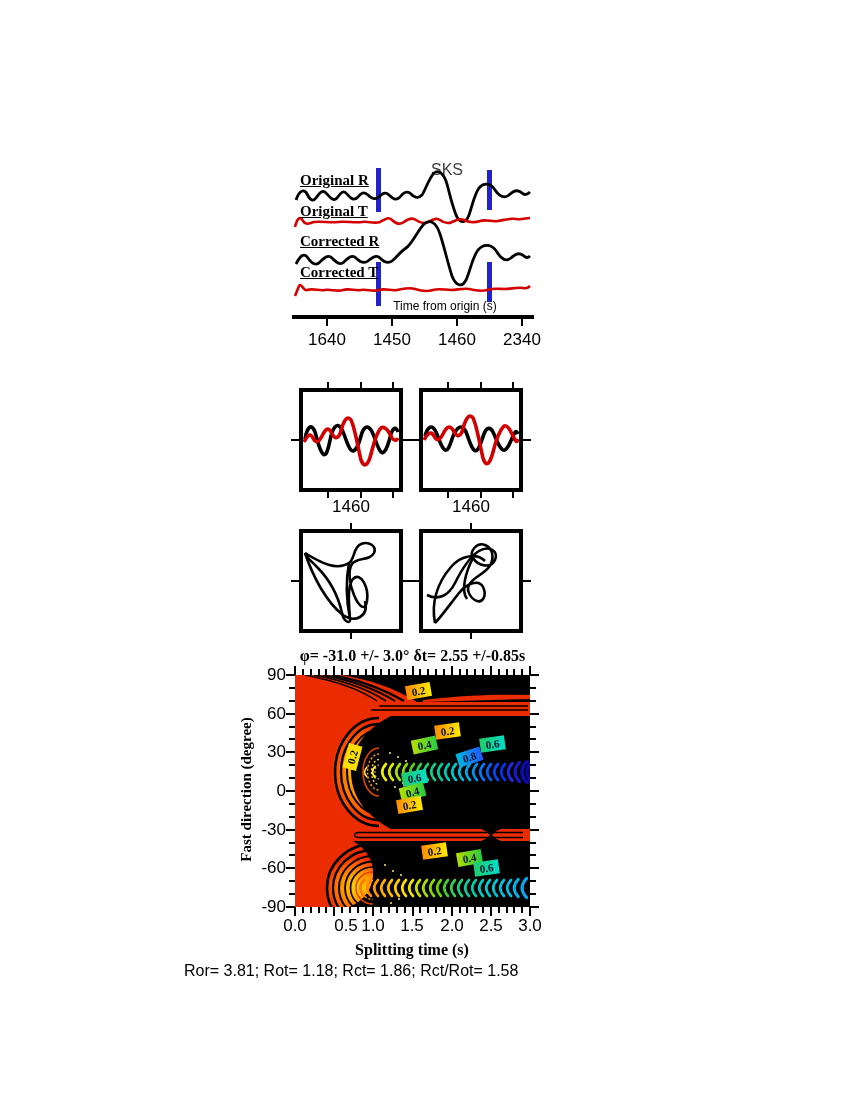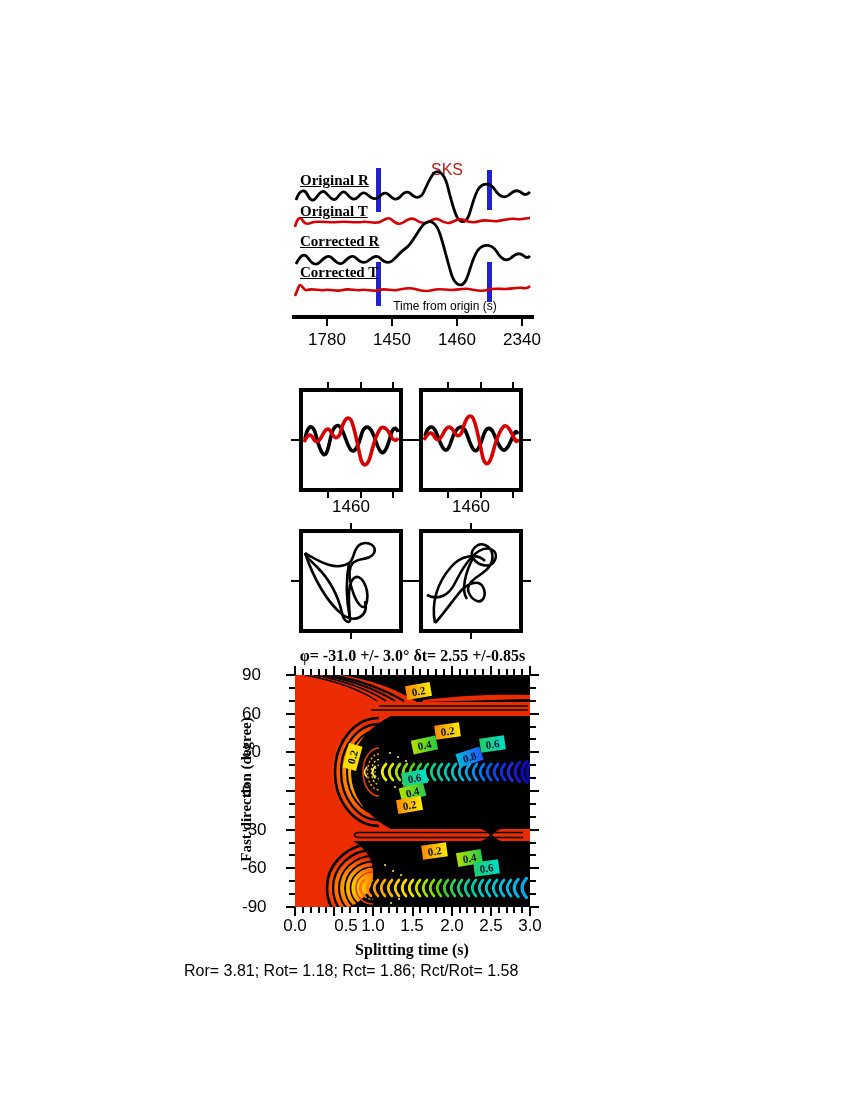--- a/index.html
+++ b/index.html
@@ -7,39 +7,39 @@
         font-family:"Liberation Sans",sans-serif;color:#000;}
   .abs{position:absolute;}
   .hdr{width:850px;text-align:center;font-size:15px;white-space:pre;}
   .sans17{font-size:12px;}
   .serifb{font-family:"Liberation Serif","DejaVu Serif",serif;font-weight:bold;}
   .tracelabel{font-family:"Liberation Serif","DejaVu Serif",serif;font-weight:bold;
               font-size:15px;text-decoration:underline;}
   .tick{position:absolute;background:#000;}
   .axisline{position:absolute;background:#000;}
   .wbox{position:absolute;width:104px;height:104px;border:4px solid #000;box-sizing:border-box;background:#fff;}
-  .ctick-label{position:absolute;width:44px;font-size:17px;}
+  .ctick-label{position:absolute;width:44px;text-align:right;font-size:17px;}
   .xtick-label{position:absolute;width:44px;text-align:center;font-size:17px;}
   .wtick-label{position:absolute;width:56px;text-align:center;font-size:17px;}
   .chip{position:absolute;width:25px;height:14px;line-height:14px;text-align:center;
         font-family:"Liberation Serif","DejaVu Serif",serif;font-weight:bold;font-size:11px;color:#001133;}
   .chip.l02{background:linear-gradient(100deg,#ff8800,#ffee00);}
   .chip.l04{background:linear-gradient(100deg,#b8e000,#22cc44);}
   .chip.l06{background:linear-gradient(100deg,#22cc66,#00ddcc);}
   .chip.l08{background:linear-gradient(100deg,#00bbdd,#2255ff);}
   .chip.sol{background:#ffdd00;}
   svg{display:block;}
 </style>
 </head>
 <body>
 
 <div class="page">
 
 
-  <div class="abs" style="top:161px;left:417px;width:60px;text-align:center;font-size:16px;color:#b91c1c;">SKS</div>
+  <div class="abs" style="top:161px;left:417px;width:60px;text-align:center;font-size:16px;color:#404040;">SKS</div>
 
   <svg class="abs" style="left:280px;top:160px;" width="260" height="160" viewBox="0 0 260 160">
 
     <rect x="96" y="8" width="5" height="44" fill="#2222cc"></rect>
     <rect x="207" y="10" width="5" height="40" fill="#2222cc"></rect>
     <rect x="96" y="102" width="5" height="44" fill="#2222cc"></rect>
     <rect x="207" y="102" width="5" height="40" fill="#2222cc"></rect>
 
     <path fill="none" stroke="#000" stroke-width="2.8" d="M16,40 C19,31 24,28 27,34 C30,40 33,42 36,38 C39,34 42,29 46,33 C50,37 53,42 57,38 C60,34 63,29 67,34 C71,39 74,41 78,37 C81,33 84,31 88,35 C92,39 95,40 99,37 C102,34 105,31 109,35 C113,39 116,41 120,37 C123,33 127,30 131,34 C135,38 138,39 142,35 C145,31 149,18 154,13 C159,9 164,14 167,24 C170,35 173,49 177,57 C181,64 186,63 189,55 C192,47 194,35 199,28 C204,22 211,23 215,30 C219,36 224,39 229,35 C233,31 238,29 242,33 C245,36 248,34 250,32"></path>
 
@@ -50,21 +50,21 @@
     <path fill="none" stroke="#d40000" stroke-width="2.6" d="M15,136 L19,126 C21,122 24,132 27,130 C33,128 39,131 45,130 C51,129 57,132 63,130 C69,128 75,131 81,130 C87,129 93,132 99,130 C105,128 111,131 117,130 C123,129 129,127 135,129 C141,131 147,132 153,130 C159,128 165,130 171,130 C177,130 183,128 189,129 C195,130 201,132 207,130 C213,128 219,129 225,129 C231,129 237,127 243,128 C247,129 249,127 250,126"></path>
   </svg>
 
   <div class="abs tracelabel" style="left:300px;top:172px;">Original R</div>
   <div class="abs tracelabel" style="left:300px;top:203px;">Original T</div>
   <div class="abs tracelabel" style="left:300px;top:233px;">Corrected R</div>
   <div class="abs tracelabel" style="left:300px;top:264px;">Corrected T</div>
 
   <div class="abs sans17" style="left:355px;top:299px;width:180px;text-align:center;">Time from origin (s)</div>
   <div class="axisline" style="left:292px;top:315px;width:242px;height:4px;"></div>
-  <div class="abs wtick-label" style="left:299px;top:330px;">1780</div>
+  <div class="abs wtick-label" style="left:299px;top:330px;">1640</div>
   <div class="abs wtick-label" style="left:364px;top:330px;">1450</div>
   <div class="abs wtick-label" style="left:429px;top:330px;">1460</div>
   <div class="abs wtick-label" style="left:494px;top:330px;">2340</div>
 
   <div class="wbox" style="left:299px;top:388px;">
     <svg width="96" height="96" viewBox="0 0 96 96">
       <path fill="none" stroke="#000" stroke-width="3.6" d="M2,47 C4,36 8,30 12,40 C14,46 16,58 20,62 C24,66 26,52 28,44 C30,36 34,30 38,36 C42,42 44,54 48,58 C52,62 56,52 58,44 C60,36 64,32 68,38 C72,44 74,56 78,60 C82,64 86,50 88,42 C90,36 93,34 95,40"></path>
       <path fill="none" stroke="#d40000" stroke-width="3.6" d="M1,50 C4,44 7,40 10,46 C13,52 16,50 19,44 C22,38 25,34 28,40 C31,46 34,48 37,42 C40,30 44,22 48,28 C52,36 55,56 58,68 C61,76 65,74 68,62 C71,50 74,40 78,36 C82,33 86,40 89,46 C92,50 94,48 95,46"></path>
     </svg>
   </div>

